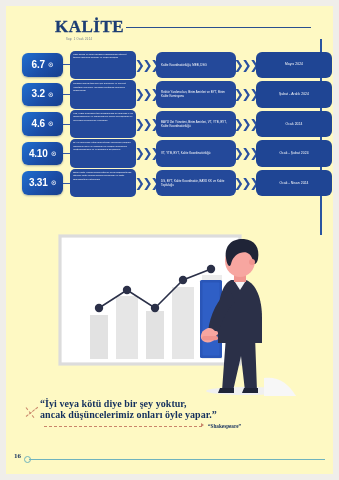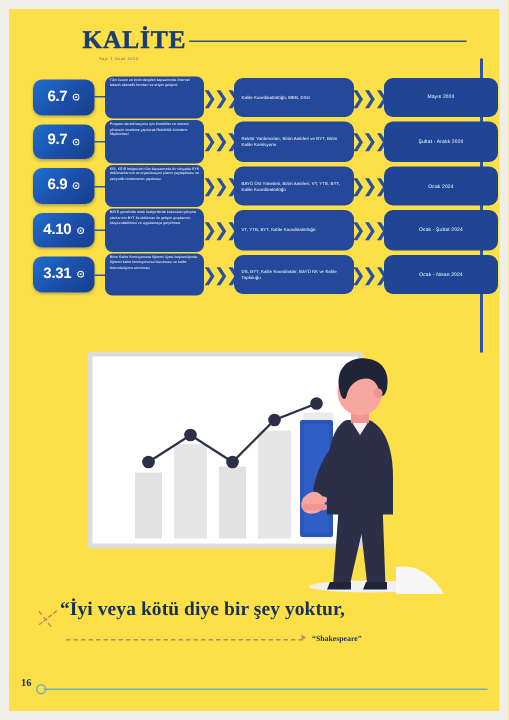--- a/index.html
+++ b/index.html
@@ -7,21 +7,21 @@
   body {
     font-family:"Liberation Sans", sans-serif;
     background:#f0eeea;
     position:relative;
     overflow:hidden;
   }
   
   #page {
     position:absolute; left:6px; top:6px;
     width:327px; height:468px;
-    background:#fde047;
+    background:#fef9c3;
   }
   
   #header { position:absolute; left:0; top:0; width:100%; height:38px; }
   #logo-wrap { position:absolute; left:49px; top:12px; }
   #logo-title {
     font-family:"Liberation Serif", serif;
     font-weight:bold; font-size:17px; letter-spacing:0.5px;
     color:#1c3d74; line-height:1;
     -webkit-text-stroke:0.3px #1c3d74;
   }
@@ -106,21 +106,21 @@
     letter-spacing:0.1px;
   }
   
   #illus { position:absolute; left:44px; top:222px; width:252px; height:170px; }
   #illus svg { display:block; width:100%; height:100%; }
   
   #quote-box { position:absolute; left:14px; top:388px; width:230px; height:48px; }
   #quote-l1, #quote-l2 {
     position:absolute; left:20px;
     font-family:"Liberation Serif", serif;
-    font-size:13px; font-weight:bold; color:#14305e;
+    font-size:10px; font-weight:bold; color:#14305e;
     white-space:nowrap; letter-spacing:0.05px;
   }
   #quote-l1 { top:4px; }
   #quote-l2 { top:15px; }
   #quote-author {
     position:absolute; left:188px; top:29px;
     font-family:"Liberation Serif", serif;
     font-size:5.2px; font-weight:bold; color:#14305e; white-space:nowrap;
   }
   .dash-line {
@@ -193,21 +193,21 @@
         <span class="txt">Kalite Koordinatörlüğü, MEB, DSG</span>
       </div>
       <div class="chev chev-2">❯❯❯</div>
       <div class="date-pill">
         <span class="txt">Mayıs 2024</span>
       </div>
     </div>
 
     <div class="row">
       <div class="code-badge">
-        <span class="num">9.7</span>
+        <span class="num">3.2</span>
         <svg class="gear-ico" viewBox="0 0 20 20">
           <circle cx="10" cy="10" r="7" fill="none" stroke="#ffffff" stroke-width="2.6"></circle>
           <circle cx="10" cy="10" r="2.4" fill="#ffffff"></circle>
         </svg>
       </div>
       <div class="stub"></div>
       <div class="desc-pill">
         <span class="txt">Program akredi tasyonu için öncelikler ve mevcut yönetsim inceleme yapılarak Rektörlük birimlerin bilgilenmesi</span>
       </div>
       <div class="chev chev-1">❯❯❯</div>
@@ -215,21 +215,21 @@
         <span class="txt">Rektör Yardımcıları, Birim Amirleri ve BYT, Birim Kalite Komisyonu</span>
       </div>
       <div class="chev chev-2">❯❯❯</div>
       <div class="date-pill">
         <span class="txt">Şubat - Aralık 2024</span>
       </div>
     </div>
 
     <div class="row">
       <div class="code-badge">
-        <span class="num">6.9</span>
+        <span class="num">4.6</span>
         <svg class="gear-ico" viewBox="0 0 20 20">
           <circle cx="10" cy="10" r="7" fill="none" stroke="#ffffff" stroke-width="2.6"></circle>
           <circle cx="10" cy="10" r="2.4" fill="#ffffff"></circle>
         </svg>
       </div>
       <div class="stub"></div>
       <div class="desc-pill">
         <span class="txt">KİS, KİDR belgesinin tüm kapsamında bir dosyada KYS dokümanlarının ve organizasyon planın paylaşılması ve periyodik incelemenin yapılması</span>
       </div>
       <div class="chev chev-1">❯❯❯</div>
@@ -340,20 +340,21 @@
       <circle cx="202" cy="34" r="3" fill="#f0958f"></circle>
 
       <path d="M214 150 C228 148 238 155 246 168 L214 168 Z" fill="#f7f7f7"></path>
     </svg>
   </div>
 
   <div id="quote-box">
     <div class="dash-line" id="dash-diag1"></div>
     <div class="dash-line" id="dash-diag2"></div>
     <div id="quote-l1">“İyi veya kötü diye bir şey yoktur,</div>
+    <div id="quote-l2">ancak düşüncelerimiz onları öyle yapar.”</div>
     <div class="dash-line" id="dash-bottom"></div>
     <div id="dash-arrow"></div>
     <div id="quote-author">“Shakespeare”</div>
   </div>
 
   <div id="footer">
     <div id="page-num-wrap">
       <span id="page-num">16</span>
     </div>
     <div id="footer-circle"></div>

